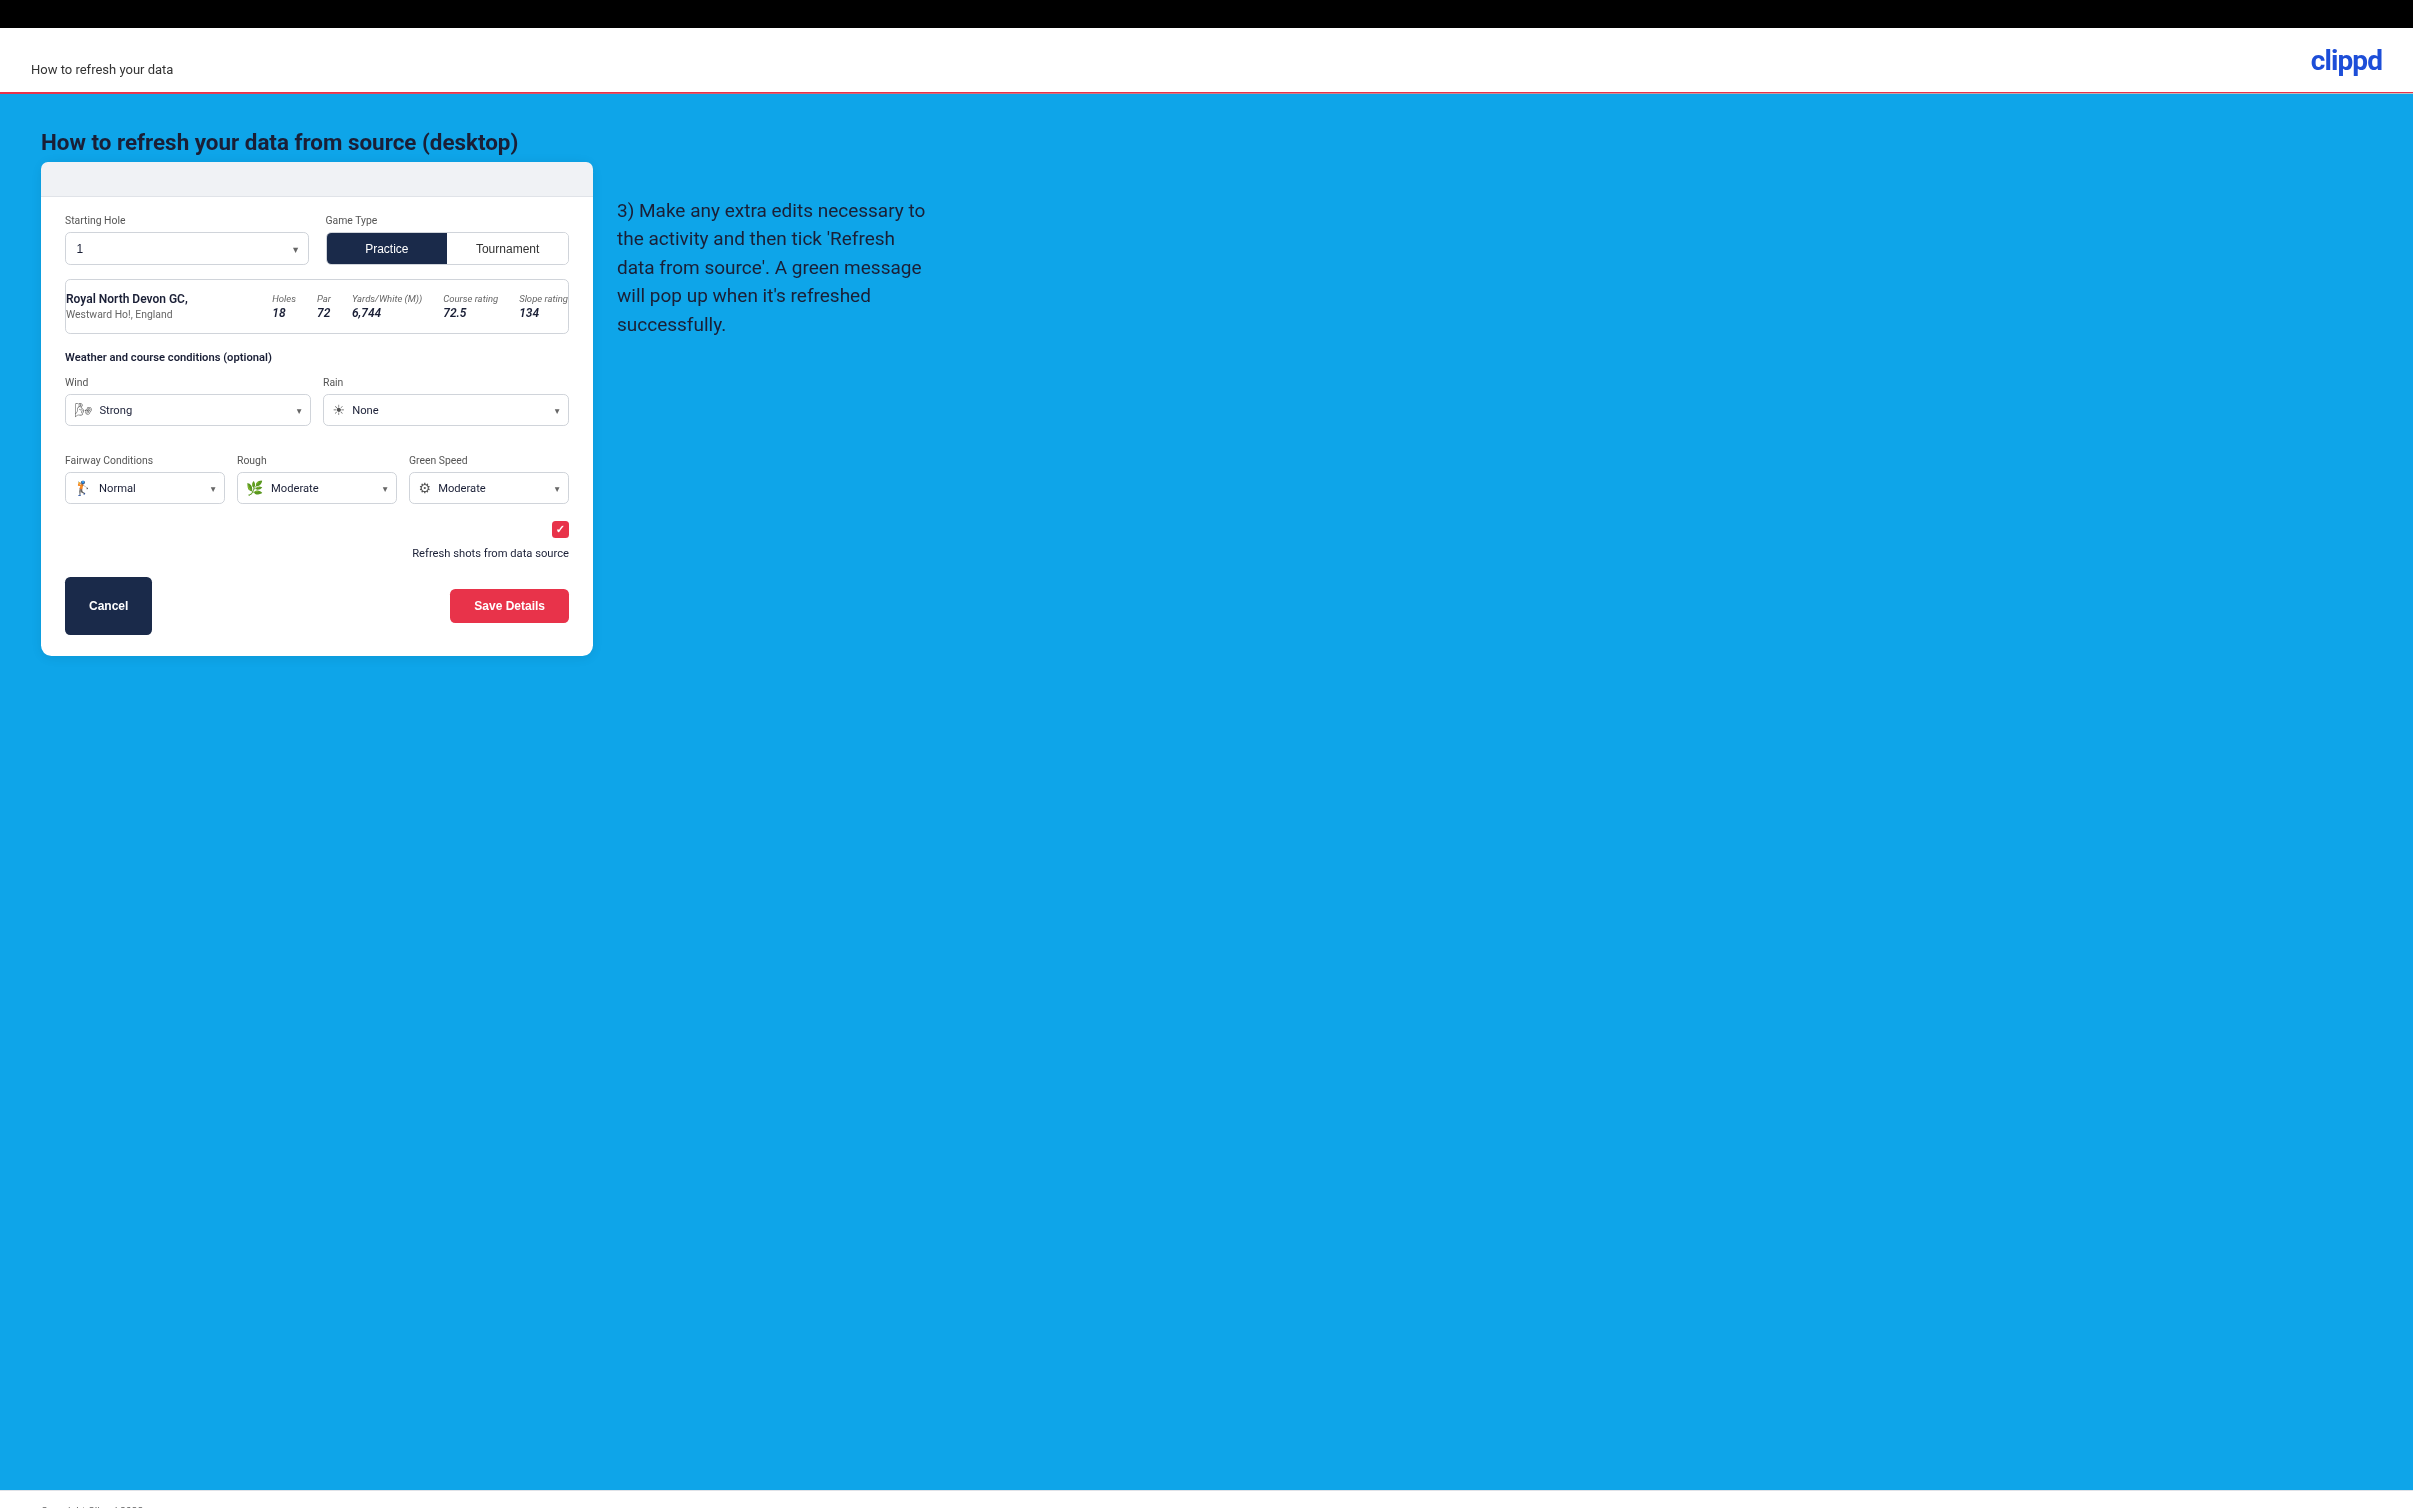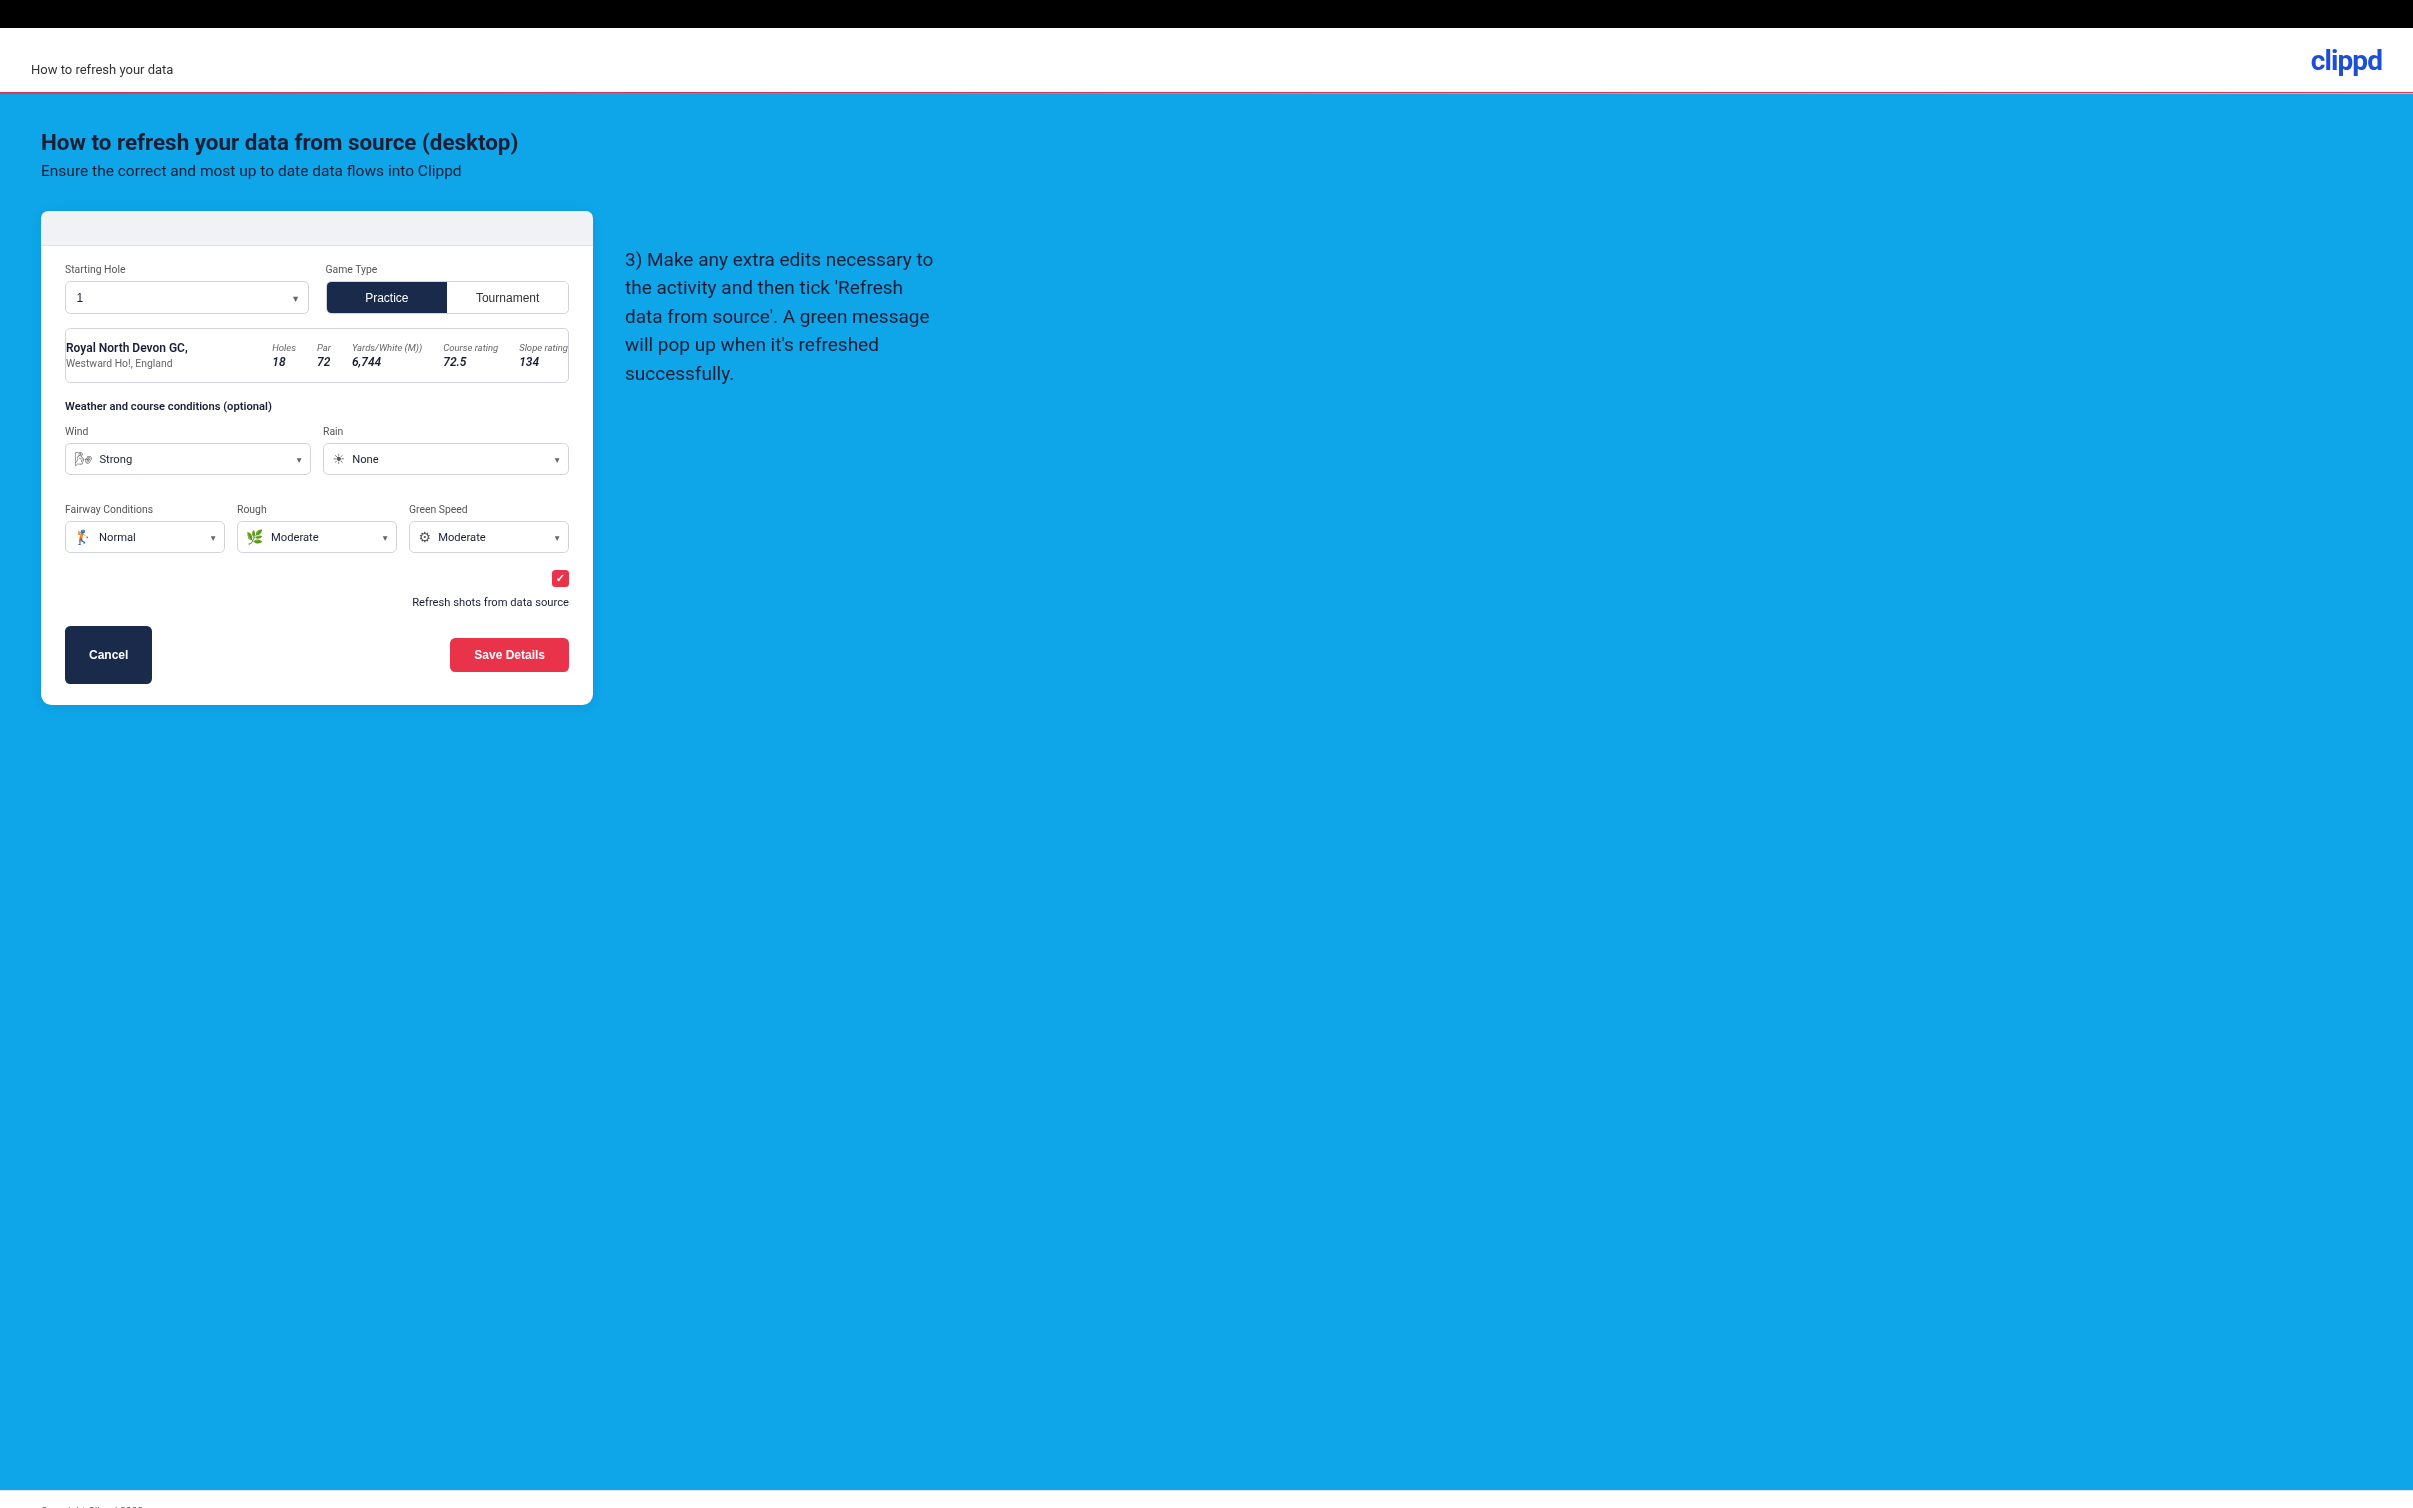--- a/index.html
+++ b/index.html
@@ -41,21 +41,21 @@
       color: #1a1f36;
       margin-bottom: 7px;
     }
     .page-subtitle {
       font-size: 15.5px;
       color: #1a1f36;
       margin-bottom: 31px;
     }
     .content-layout {
       display: flex;
-      gap: 32px;
+      gap: 24px;
       align-items: flex-start;
     }
     .card {
       background: #fff;
       border-radius: 10.4px;
       padding: 24px 24px 21px;
       width: 552px;
       min-width: 552px;
       box-shadow: 0 1.7px 10.4px rgba(0,0,0,0.08);
     }
@@ -287,21 +287,20 @@
 <div class="top-bar"></div>
 
 <div class="header">
   <span class="header-title">How to refresh your data</span>
   <span class="logo">clippd</span>
 </div>
 <div class="divider"></div>
 
 <div class="main-content">
   <div class="page-title">How to refresh your data from source (desktop)</div>
-  <div class="page-subtitle">Ensure the correct and most up to date data flows into Clippd</div>
 
   <div class="content-layout">
     <div class="card">
       <div class="card-top-placeholder"></div>
 
       <div class="form-row">
         <div class="form-group">
           <label class="form-label">Starting Hole</label>
           <div class="select-wrapper">
             <select class="select-field">

